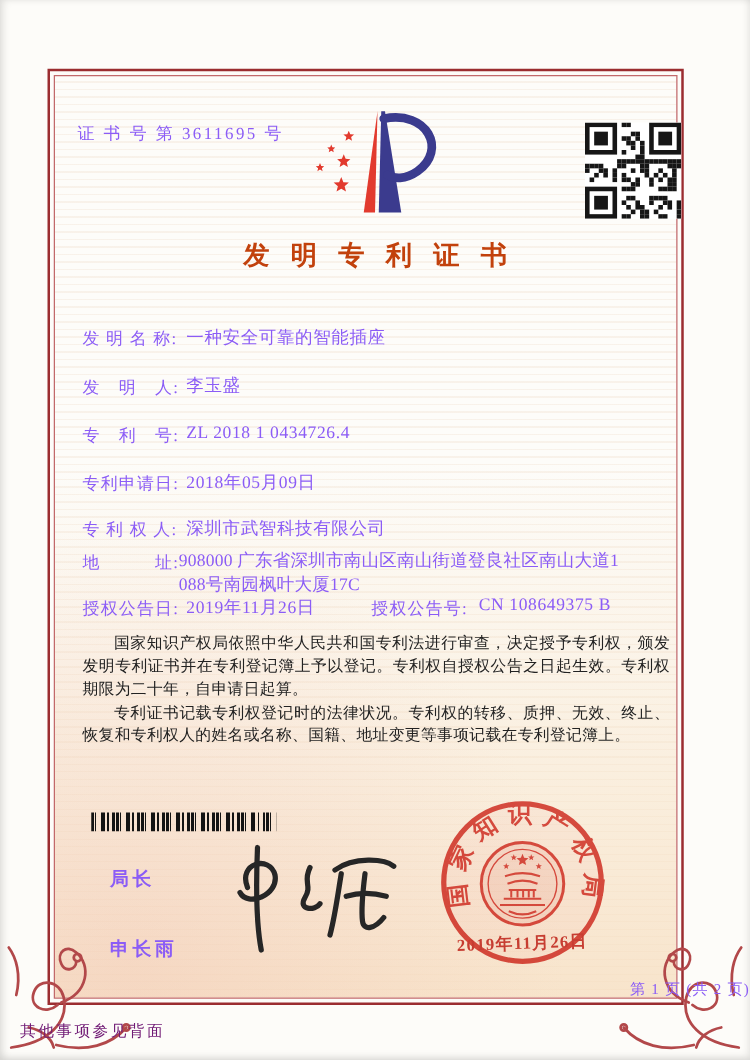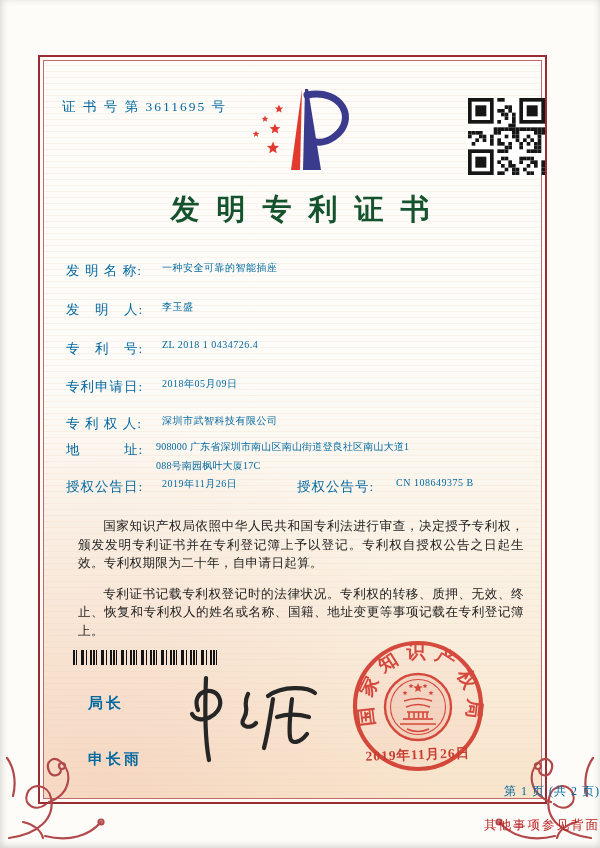--- a/index.html
+++ b/index.html
@@ -23,50 +23,50 @@
     box-sizing:border-box;
   }
   .frame-inner{
     position:absolute;inset:3px;
     border:1px solid #c2696b;
     background:
       radial-gradient(circle at 12% 96%, rgba(236,168,156,.22), transparent 42%),
       linear-gradient(180deg, rgba(255,255,255,0) 0%, rgba(255,255,255,0) 42%, rgba(247,226,197,.55) 78%, rgba(246,220,188,.75) 100%),
       repeating-linear-gradient(0deg, rgba(208,150,98,.10) 0 1px, transparent 1px 6px);
   }
-  .t{position:absolute;color:#0369a1;white-space:nowrap;}
+  .t{position:absolute;color:#8b5cf6;white-space:nowrap;}
   .cert-number{left:62px;top:98px;font-size:13.5px;letter-spacing:2px;}
   .title{
     left:0;right:0;top:190px;text-align:center;
-    font-size:29px;font-weight:700;letter-spacing:17px;
-    padding-left:17px;white-space:nowrap;color:#14532d;
+    font-size:21px;font-weight:700;letter-spacing:17px;
+    padding-left:17px;white-space:nowrap;color:#c2410c;
   }
   .row-label{font-size:13.5px;letter-spacing:1px;font-family:Liberation Serif, serif;}
-  .row-value{font-size:10px;letter-spacing:.5px;margin-left:13px;}
+  .row-value{font-size:14px;letter-spacing:.5px;}
   .paras{
     position:absolute;left:66px;top:505px;width:470px;
     font-size:12.6px;line-height:18.6px;color:#222;
     text-align:justify;letter-spacing:.3px;
   }
-  .paras p{margin:12px;text-indent:2em;}
+  .paras p{margin:0;text-indent:2em;}
   .barcode{
     position:absolute;left:73px;top:650px;width:148px;height:15px;
     background-image:repeating-linear-gradient(90deg,
       #141414 0 2px,transparent 2px 3px,
       #141414 3px 4px,transparent 4px 8px,
       #141414 8px 11px,transparent 11px 13px,
       #141414 13px 14px,transparent 14px 17px,
       #141414 17px 19px,transparent 19px 20px);
   }
   .sig-title{left:88px;top:694px;font-size:15px;font-weight:700;letter-spacing:3px;text-align:right;}
   .sig-name{left:88px;top:727px;font-size:15px;font-weight:700;letter-spacing:3px;margin-top:23px;}
   .signature-svg{position:absolute;left:168px;top:672px;}
   .seal-svg{position:absolute;left:347px;top:633px;opacity:.93;mix-blend-mode:multiply;}
   .page-info{left:0;right:0;top:783px;text-align:right;font-size:12px;letter-spacing:1px;}
-  .back-note{left:16px;right:0;top:817px;text-align:right;font-size:12.5px;letter-spacing:2px;color:#b91c1c;}
+  .back-note{left:16px;right:0;top:817px;text-align:left;font-size:12.5px;letter-spacing:2px;color:#701a75;}
   .logo-svg{position:absolute;left:246px;top:82px;}
   .qr-svg{position:absolute;left:468px;top:98px;background:#fff;}
   .ornament{position:absolute;bottom:4px;width:108px;height:118px;color:#b2484a;}
   .ornament.left{left:3px;}
   .ornament.right{right:3px;transform:scaleX(-1);}
 </style>
 </head>
 <body>
 
 <div class="page">

